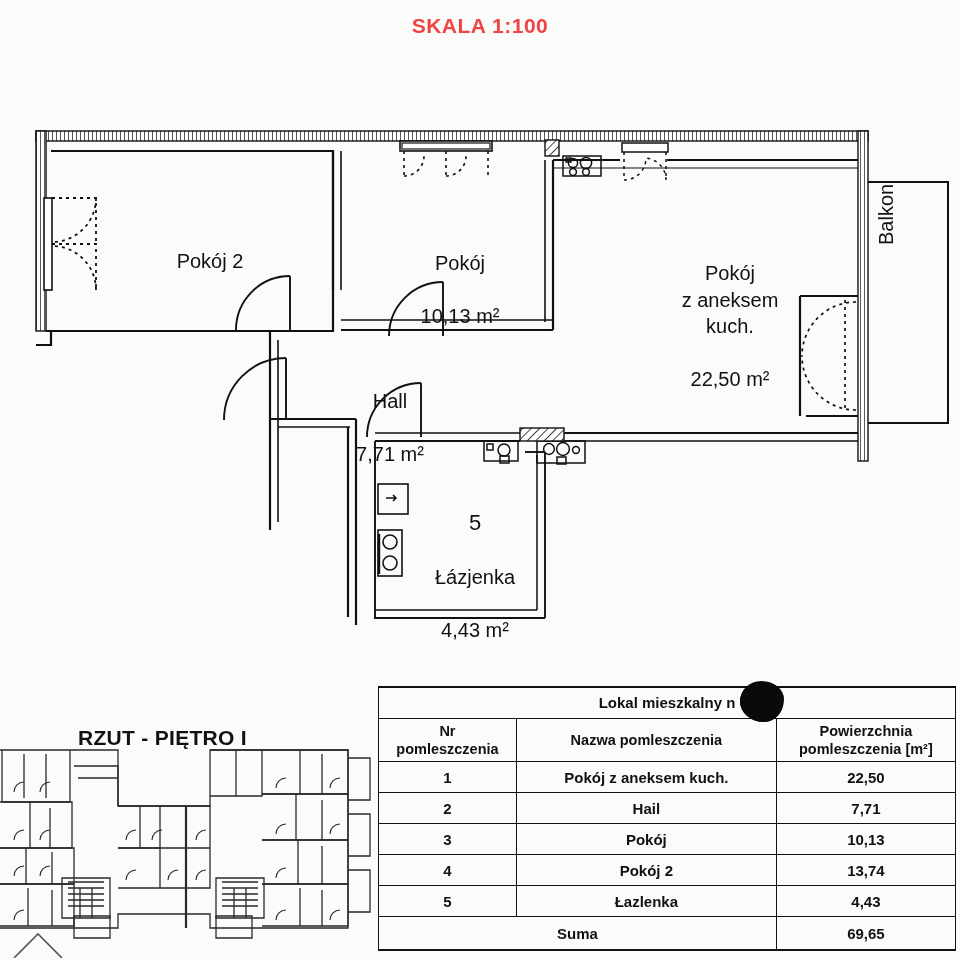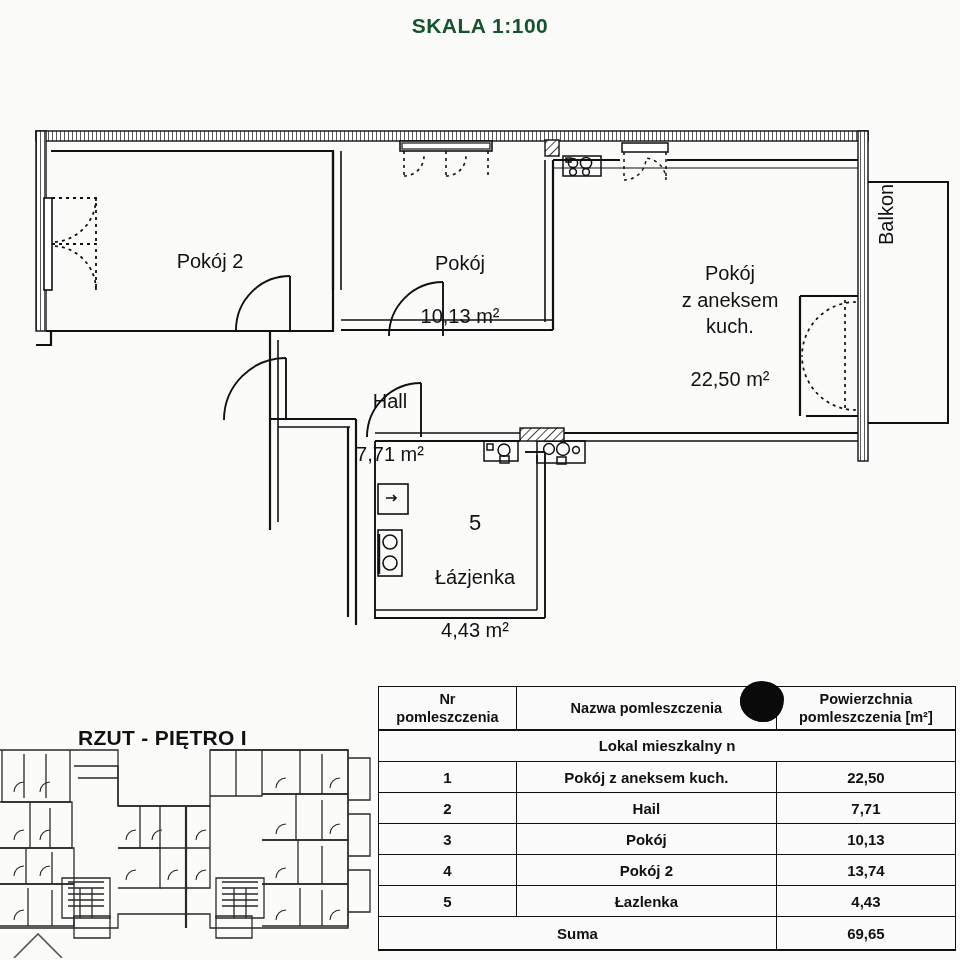--- a/index.html
+++ b/index.html
@@ -20,21 +20,21 @@
   
   #scale-title {
     position: absolute;
     top: 14px;
     left: 0;
     width: 960px;
     text-align: center;
     font-size: 21px;
     font-weight: 700;
     letter-spacing: 0.5px;
-    color: #14532d;
+    color: #ef4444;
   }
   
   #main-plan {
     position: absolute;
     top: 0;
     left: 0;
   }
   
   .room-label {
     position: absolute;
@@ -397,29 +397,29 @@
     </g>
   </svg>
 
   <svg id="north-marker" width="56" height="28" viewBox="0 0 56 28">
     <path d="M 4 28 L 28 4 L 52 28" fill="none" stroke="#555" stroke-width="1.6"></path>
   </svg>
 
   <table id="area-table">
     <thead>
       <tr>
+        <th class="th-title" colspan="3">Lokal mieszkalny n</th>
+      </tr>
+      <tr>
         <th class="col-nr" style="white-space:pre-line">Nr
 pomleszczenia</th>
         <th class="col-name" style="white-space:pre-line">Nazwa pomleszczenia</th>
         <th class="col-area" style="white-space:pre-line">Powierzchnia
 pomleszczenia [m²]</th>
       </tr>
-      <tr>
-        <th class="th-title" colspan="3">Lokal mieszkalny n</th>
-      </tr>
     </thead>
     <tbody>
       <tr>
         <td>1</td>
         <td>Pokój z aneksem kuch.</td>
         <td>22,50</td>
       </tr>
       <tr>
         <td>2</td>
         <td>Hail</td>

